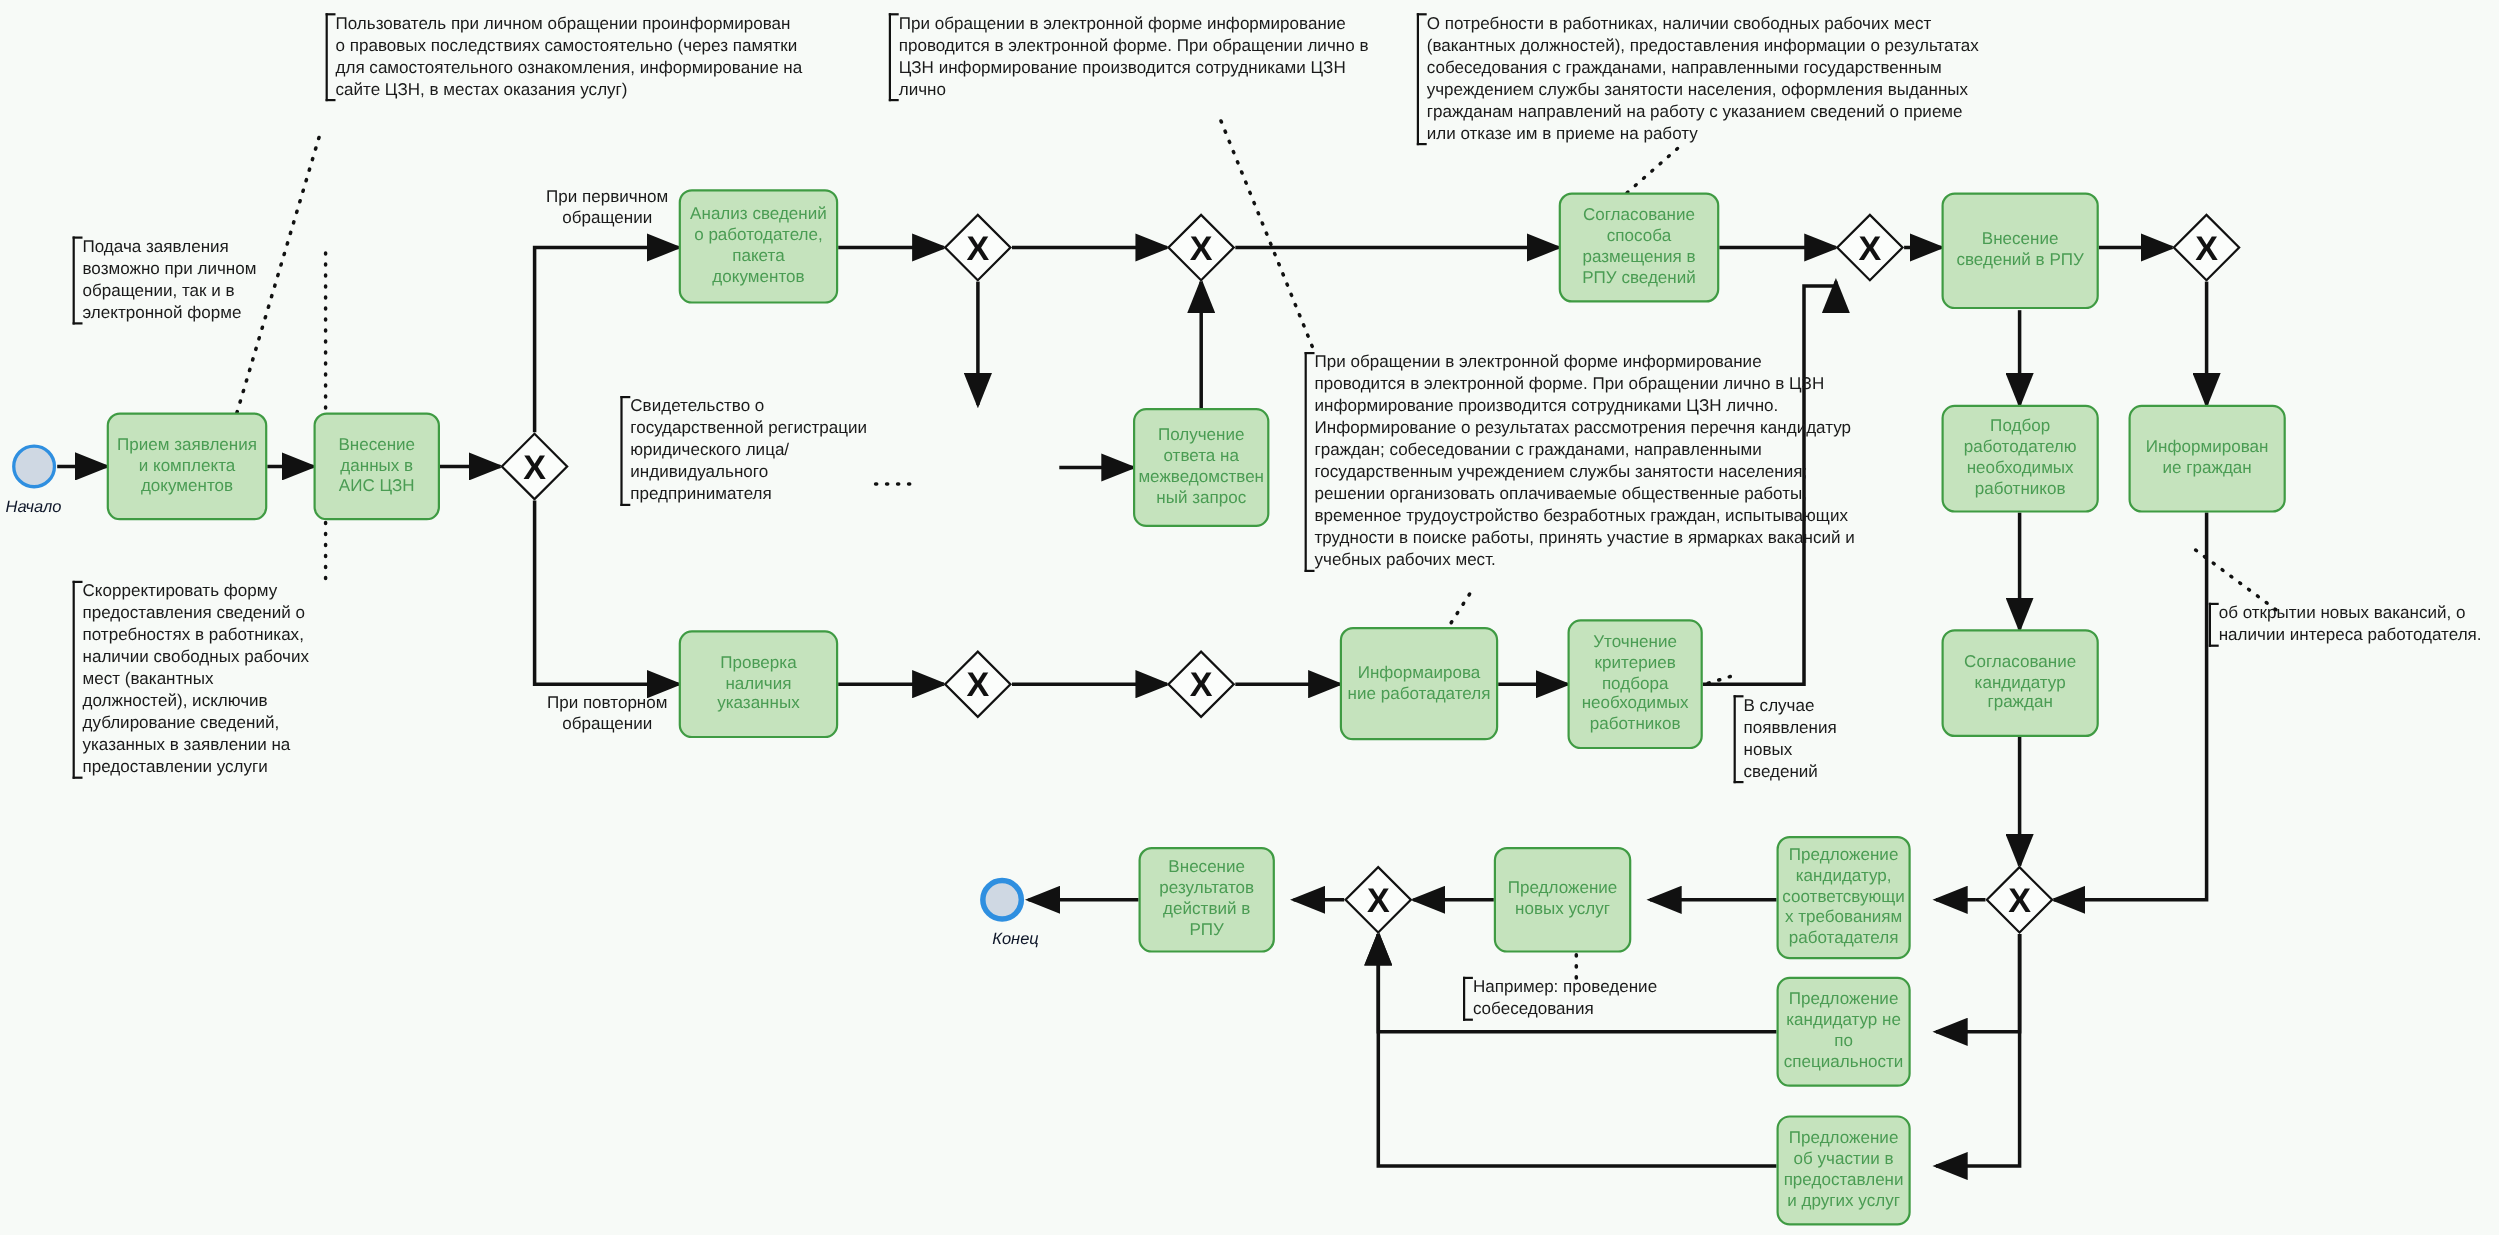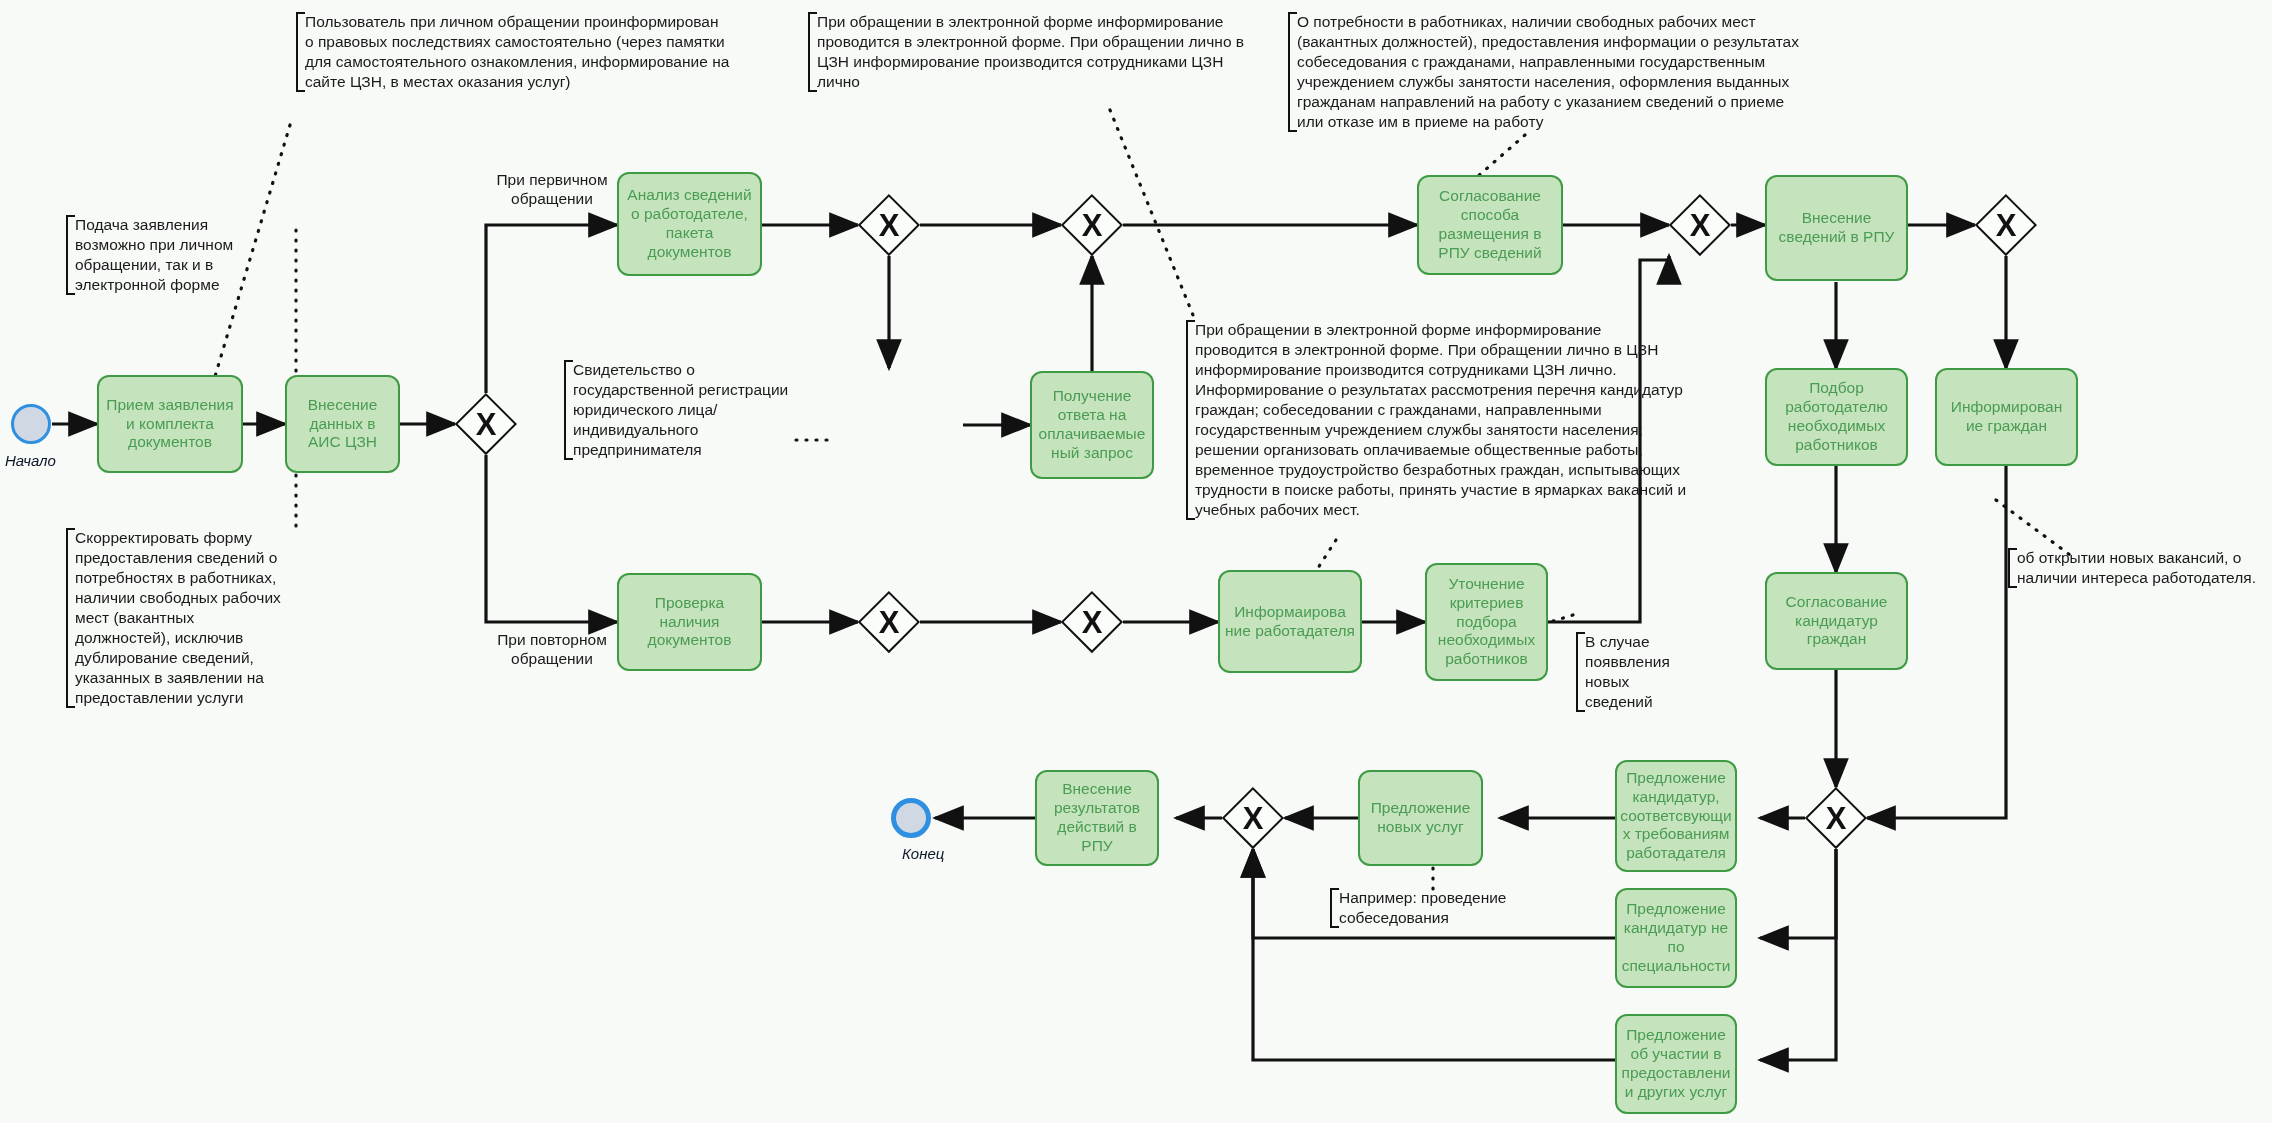--- a/index.html
+++ b/index.html
@@ -286,26 +286,26 @@
 
   <div class="task" style="left:285px;top:375px;width:115px;height:98px;">
     <span>Внесение данных в АИС ЦЗН</span>
   </div>
 
   <div class="task" style="left:617px;top:172px;width:145px;height:104px;">
     <span>Анализ сведений о работодателе, пакета документов</span>
   </div>
 
   <div class="task" style="left:617px;top:573px;width:145px;height:98px;">
-    <span>Проверка наличия документов</span>
+    <span>Проверка наличия указанных</span>
   </div>
 
 
   <div class="task" style="left:1030px;top:371px;width:124px;height:108px;">
-    <span>Получение ответа на оплачиваемые ный запрос</span>
+    <span>Получение ответа на межведомствен ный запрос</span>
   </div>
 
   <div class="task" style="left:1218px;top:570px;width:144px;height:103px;">
     <span>Информаирова ние работадателя</span>
   </div>
 
   <div class="task" style="left:1425px;top:563px;width:123px;height:118px;">
     <span>Уточнение критериев подбора необходимых работников</span>
   </div>
 

